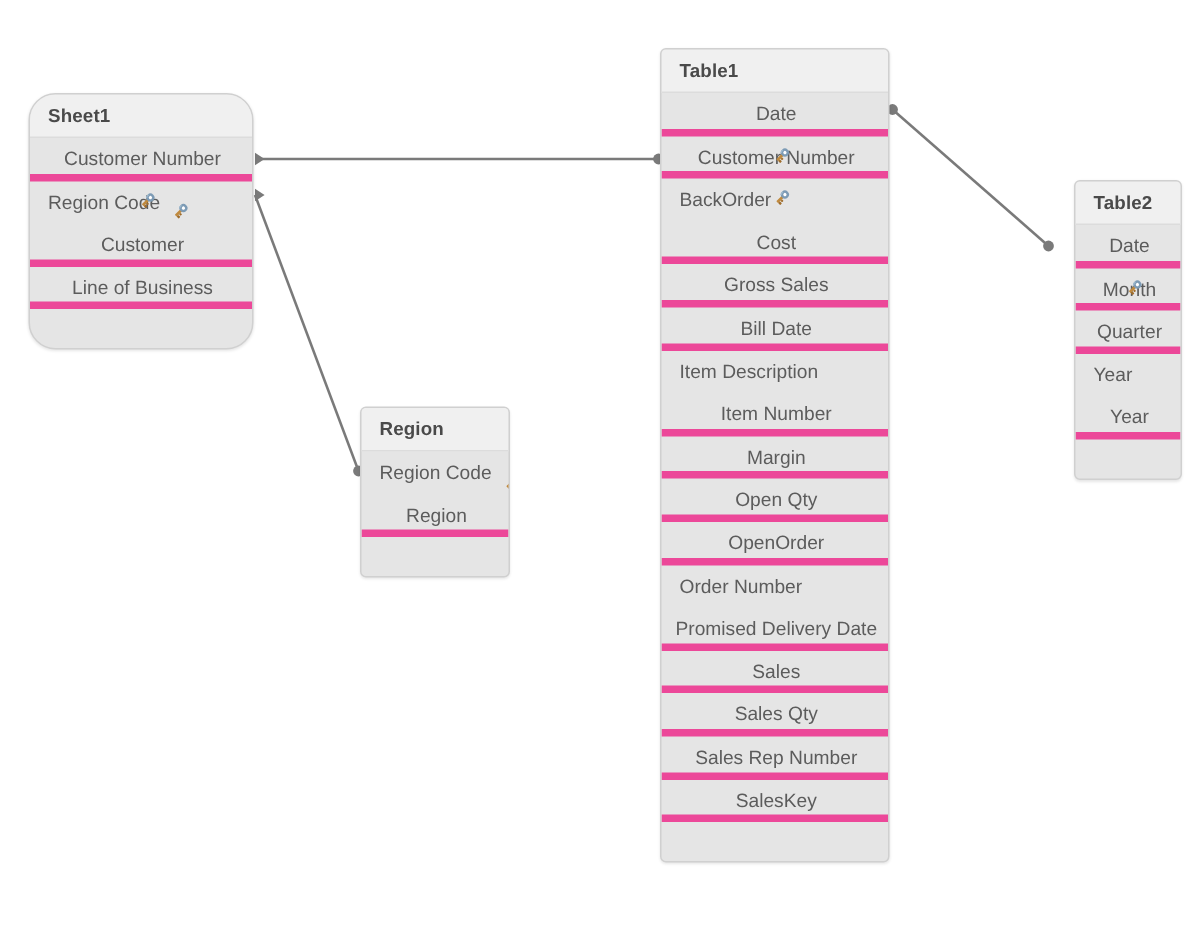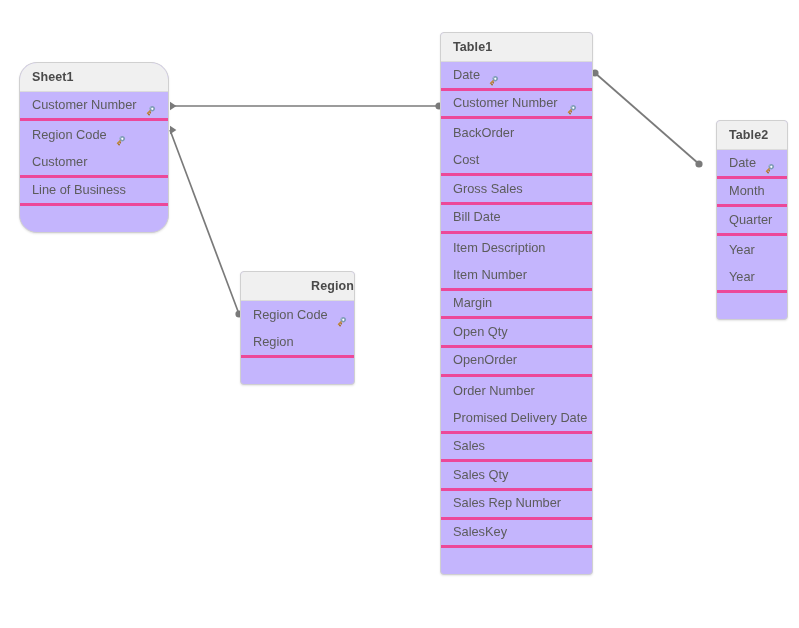--- a/index.html
+++ b/index.html
@@ -29,21 +29,21 @@
     top: 0;
     width: 799px;
     height: 628px;
     z-index: 1;
     pointer-events: none;
   }
 
   .table-box {
     position: absolute;
     z-index: 2;
-    background: #c4b5fd;
+    background: #e5e5e5;
     border: 1px solid #d0d0d0;
     border-radius: 4px;
     box-sizing: border-box;
     box-shadow: 0 1px 2px rgba(0,0,0,0.10);
     overflow: hidden;
   }
 
   .table-header {
     height: 28px;
     line-height: 28px;
@@ -63,21 +63,22 @@
     padding: 0 10px 0 12px;
     font-size: 12.8px;
     color: #5c5c5c;
     white-space: nowrap;
     display: flex;
     align-items: center;
     box-sizing: border-box;
   }
 
   .field-row.sep {
-    border-bottom: 3px solid #ec4899;
+    border-bottom: 5px solid #ec4899;
+    flex-direction: column;
   }
 
   .field-row .fname {
     display: inline-block;
   }
 
   .blank-row {
     height: 26px;
     box-sizing: border-box;
   }
@@ -136,21 +137,21 @@
           </svg></span>
       </div>
       <div class="field-row sep">
         <span class="fname">Customer</span>
       </div>
       <div class="field-row sep">
         <span class="fname">Line of Business</span>
       </div>
       <div class="blank-row"></div>
     </div>
-    <div class="table-box" style="left: 240px; top: 271px; width: 115px; text-align: right;">
+    <div class="table-box" style="left: 240px; top: 271px; width: 100px;">
       <div class="table-header">Region</div>
       <div class="field-row">
         <span class="fname">Region Code</span>
         <span class="key-icon"><svg viewBox="0 0 16 16" width="13" height="13" xmlns="http://www.w3.org/2000/svg">
             <g transform="rotate(-45 8 8)">
               <rect x="2.2" y="6.9" width="6.6" height="2.2" rx="0.5" fill="#c08a3e"></rect>
               <rect x="2.2" y="9.1" width="2.0" height="2.3" rx="0.4" fill="#a06d2c"></rect>
               <rect x="5.0" y="9.1" width="1.7" height="1.7" rx="0.4" fill="#a06d2c"></rect>
               <circle cx="11.1" cy="8.0" r="3.3" fill="#7d9bb5"></circle>
               <circle cx="11.1" cy="8.0" r="1.35" fill="#ffffff"></circle>

